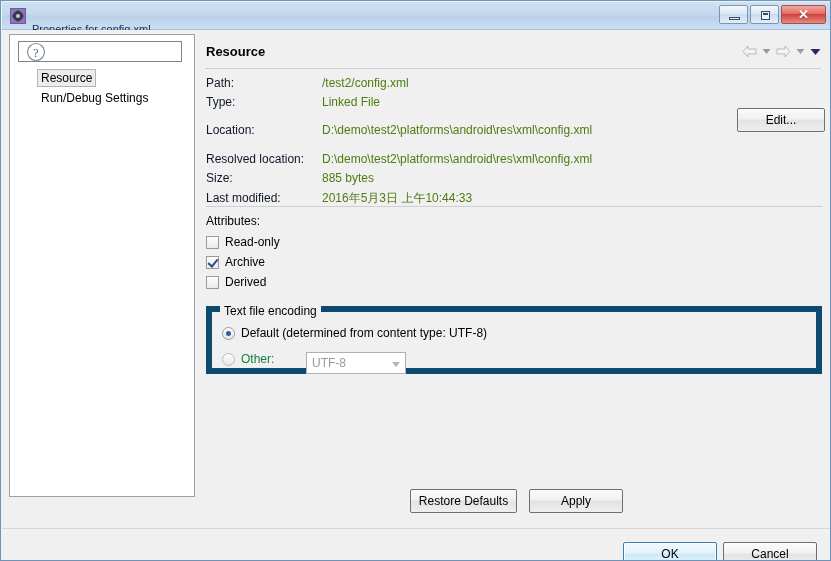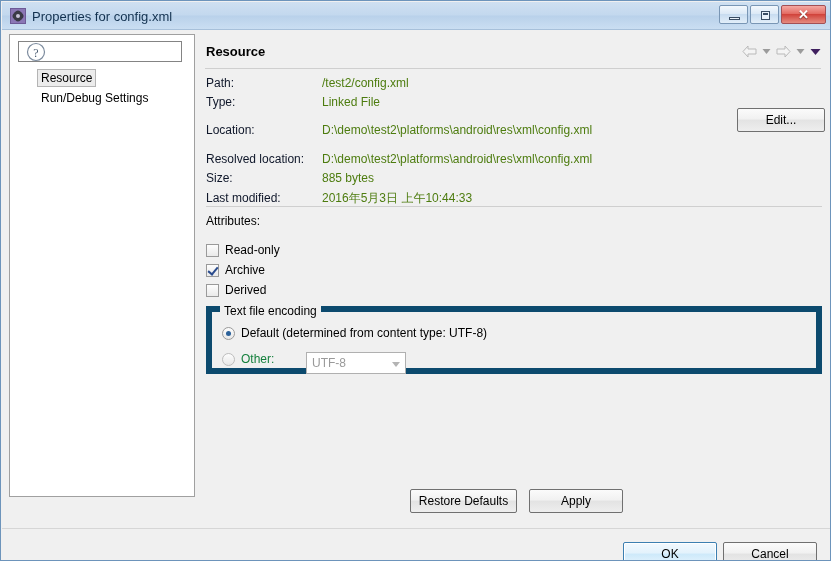--- a/index.html
+++ b/index.html
@@ -57,22 +57,22 @@
   .title-icon .gear::after {
     content: "";
     position: absolute;
     left: 3px; top: 3px;
     width: 4px; height: 4px;
     border-radius: 50%;
     background: #c9c4da;
   }
   .title-text {
     position: absolute;
-    left: 30px; top: 6px;
-    font-size: 13px;
+    left: 30px; top: 18px;
+    font-size: 11px;
     color: #12314f;
     line-height: 18px;
     white-space: nowrap;
   }
 
   .winbtns {
     position: absolute;
     right: 5px; top: 3px;
     display: flex;
     gap: 2px;
@@ -270,21 +270,21 @@
     height: 1px;
     background: #cfcfcf;
   }
 
   .attrs {
     position: absolute;
     left: 5px; top: 180px;
   }
   .attrs-label {
     font-size: 12px;
-    margin-bottom: 12px;
+    margin-bottom: 4px;
   }
   .chk-row {
     display: flex;
     align-items: center;
     height: 20px;
   }
   .checkbox {
     width: 13px; height: 13px;
     box-sizing: border-box;
     border: 1px solid #9a9a9a;

